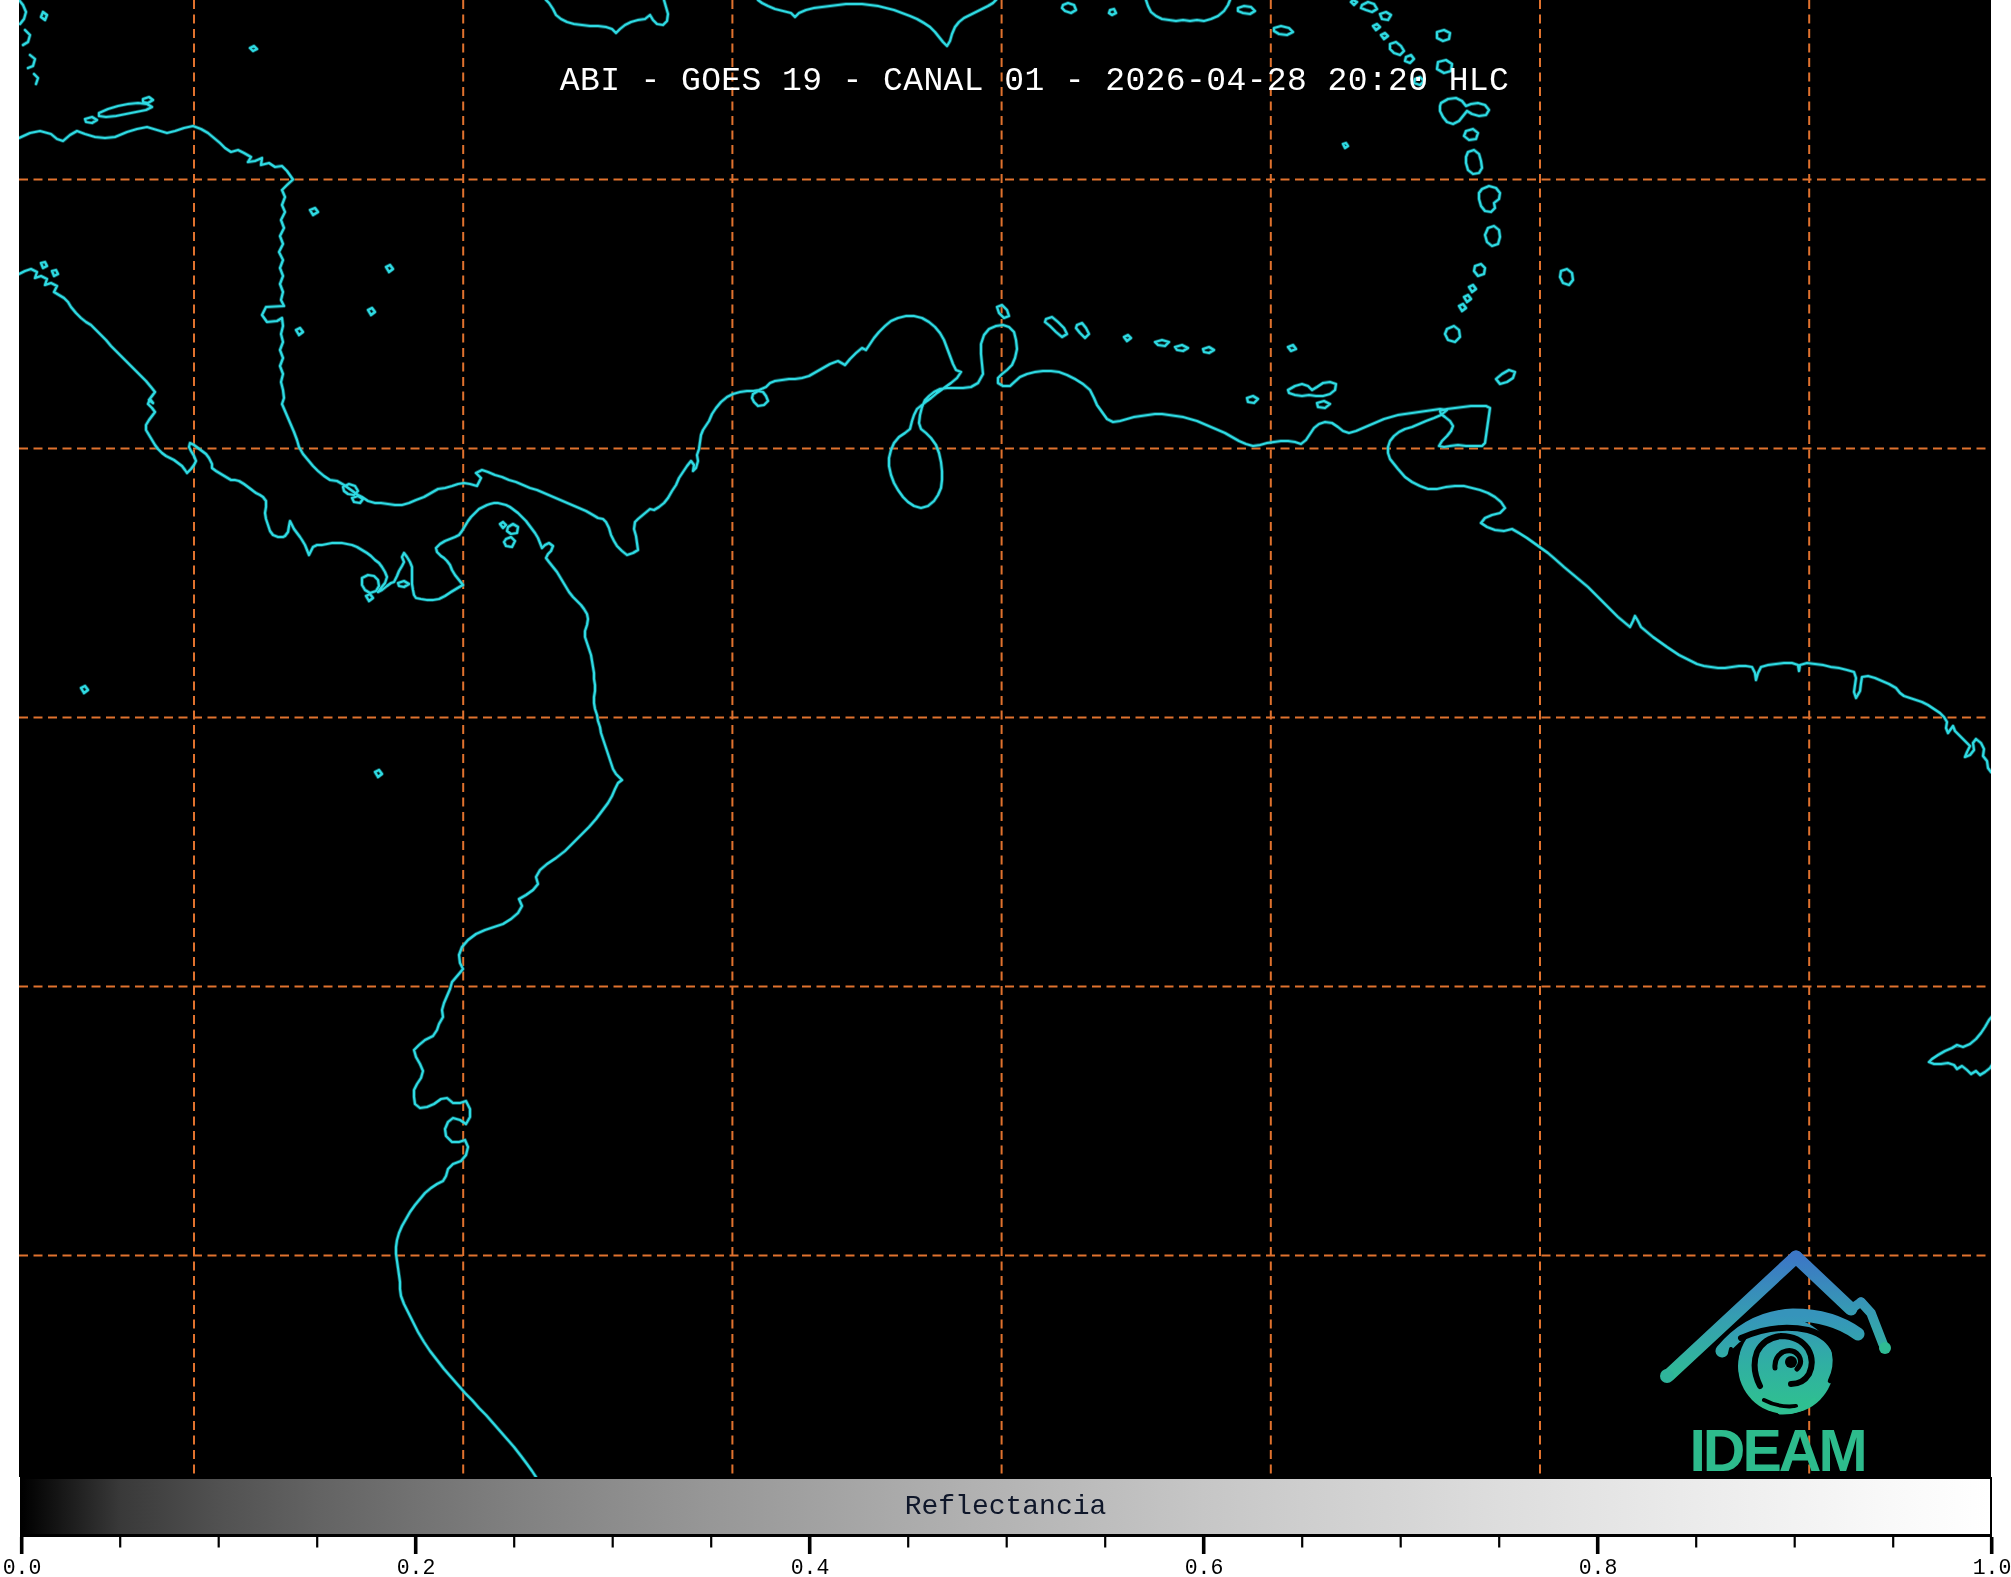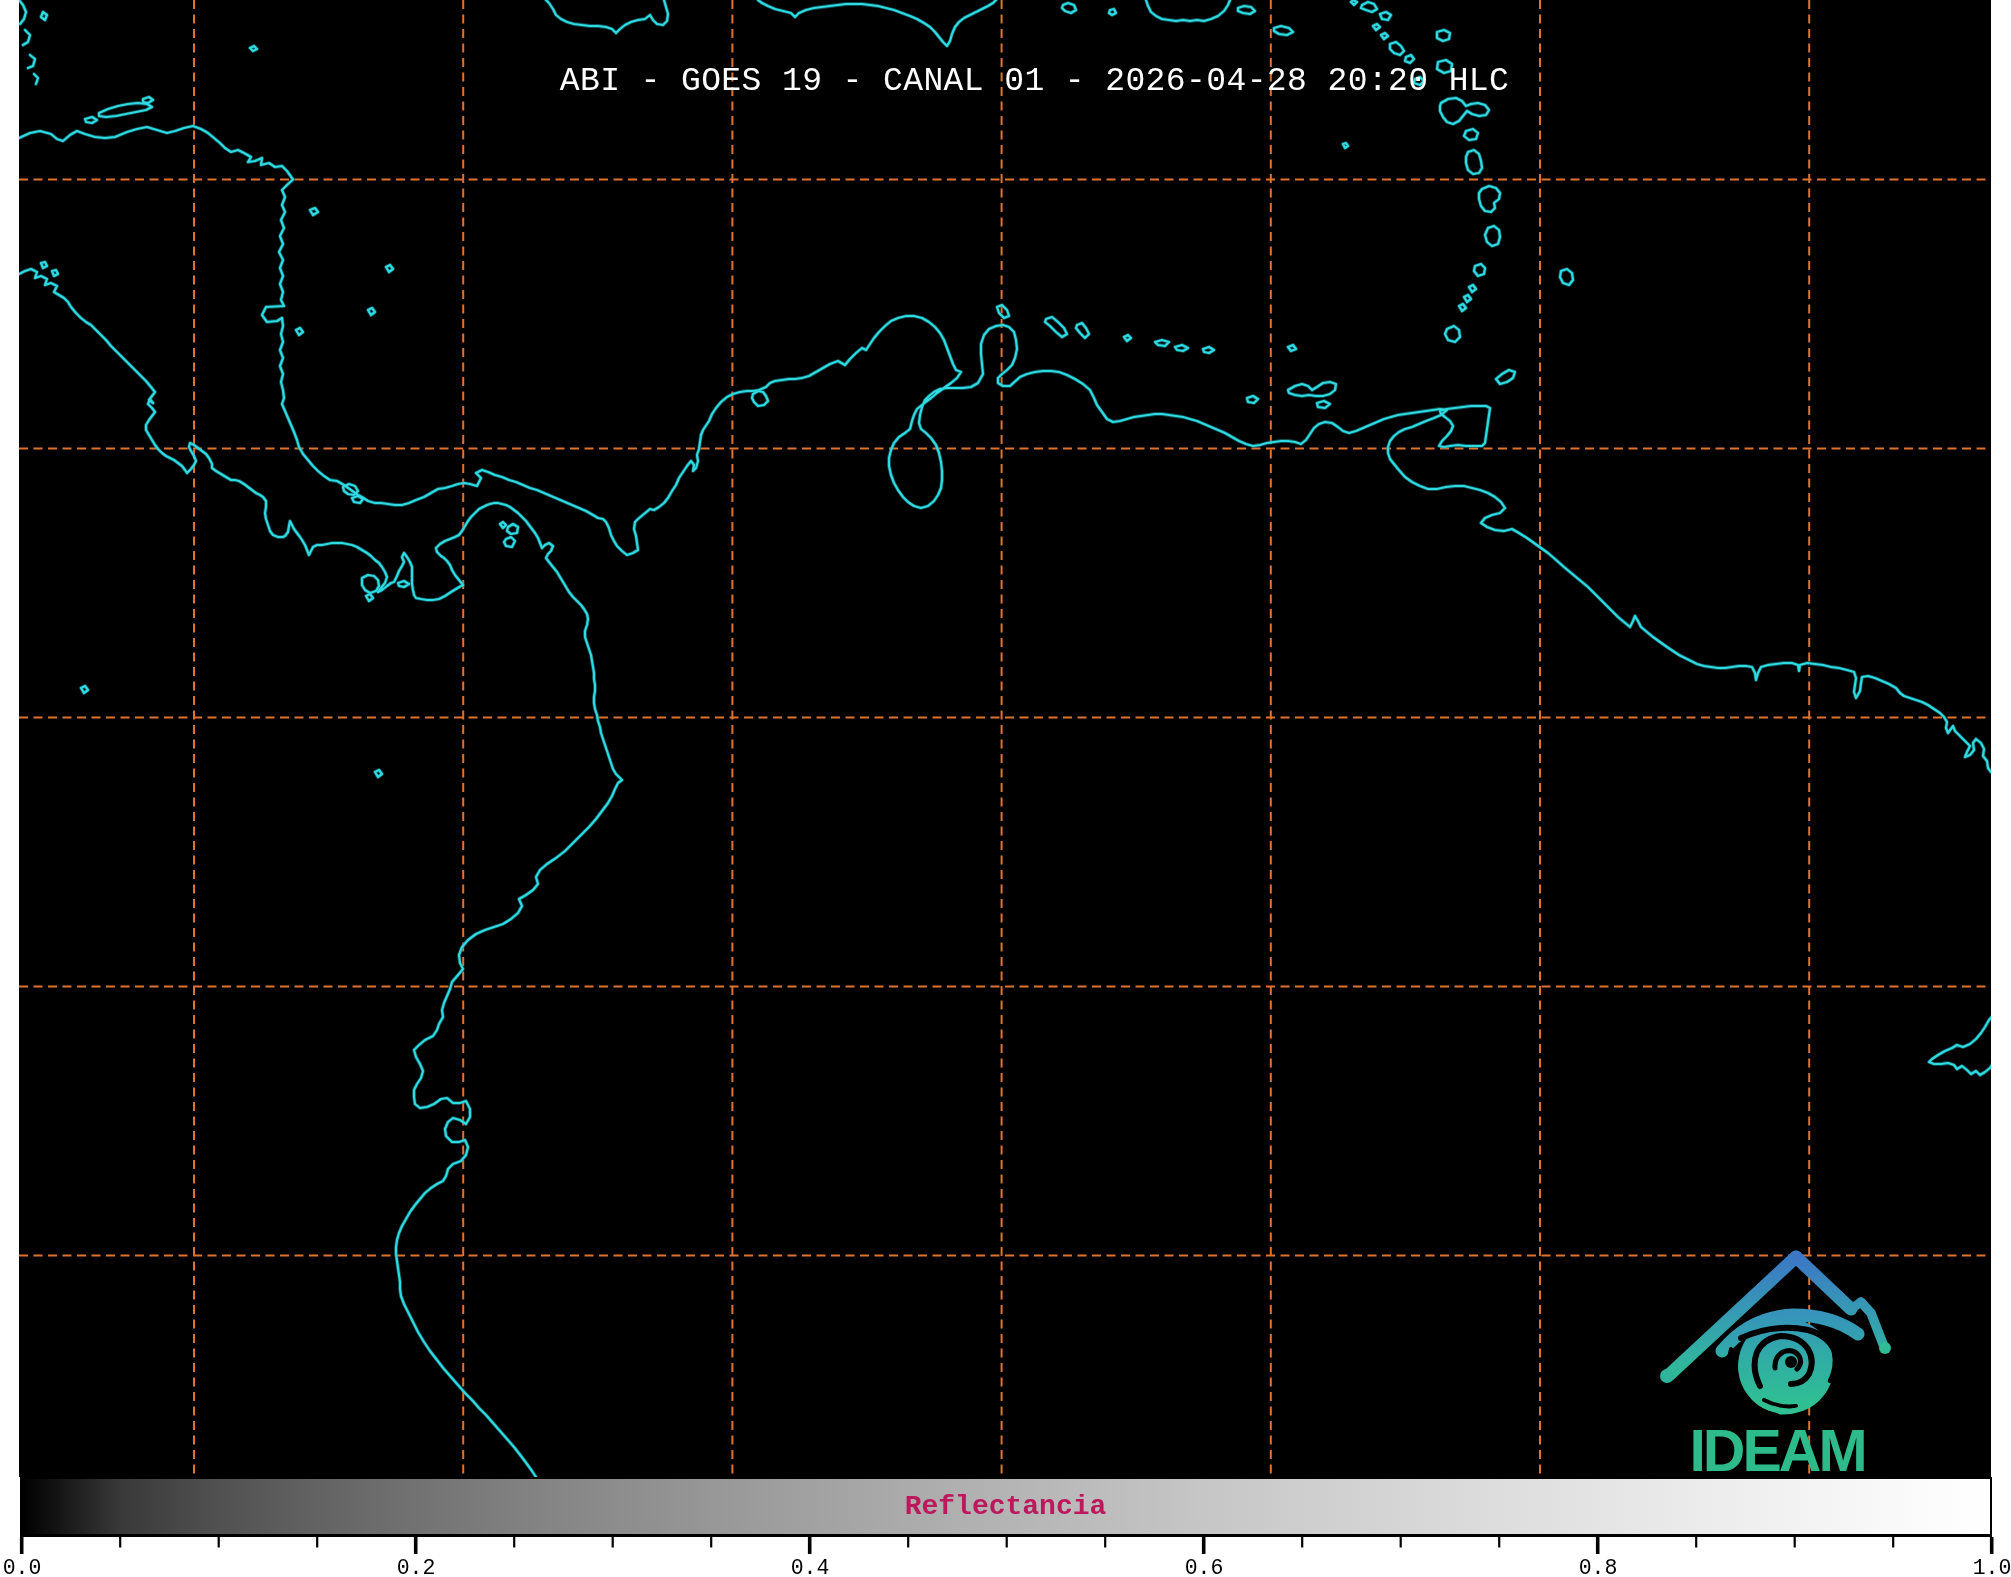--- a/index.html
+++ b/index.html
@@ -4,21 +4,21 @@
   html,body { margin:0; padding:0; background:#fff; width:2011px; height:1577px;
                font-family:"Liberation Mono", monospace; }
   #page { position:relative; width:2011px; height:1577px; overflow:hidden; background:#fff; }
   #map { position:absolute; left:19px; top:0; width:1972px; height:1477px; background:#000; }
   #title { position:absolute; left:29px; top:63px; width:2011px; text-align:center;
             color:#fff; font-size:33px; letter-spacing:0.4px; white-space:pre; }
   #cbar { position:absolute; left:19.7px; top:1477px; width:1972px; height:60px;
            background:linear-gradient(to right, rgb(0,0,0) 0%, rgb(57,57,57) 5%, rgb(81,81,81) 10%, rgb(99,99,99) 15%, rgb(114,114,114) 20%, rgb(128,128,128) 25%, rgb(140,140,140) 30%, rgb(151,151,151) 35%, rgb(161,161,161) 40%, rgb(171,171,171) 45%, rgb(180,180,180) 50%, rgb(189,189,189) 55%, rgb(198,198,198) 60%, rgb(206,206,206) 65%, rgb(213,213,213) 70%, rgb(221,221,221) 75%, rgb(228,228,228) 80%, rgb(235,235,235) 85%, rgb(242,242,242) 90%, rgb(249,249,249) 95%, rgb(255,255,255) 100%);
            border:2px solid #000; border-bottom:3px solid #000; box-sizing:border-box; }
   #cbarlabel { position:absolute; left:0; top:1491px; width:2011px; text-align:center;
-                color:#be185d; font-size:28px; font-weight:bold; }
+                color:#0f172a; font-size:28px; font-weight:normal; }
   .tl { position:absolute; top:1556px; width:80px; margin-left:-40px; text-align:center;
          color:#000; font-size:21.5px; }
 </style></head>
 <body>
 <div id="page">
   <div id="map"></div>
   <div id="cbar"></div>
   <svg width="2011" height="1577" style="position:absolute;left:0;top:0">
     <defs>
       <clipPath id="mapclip">

